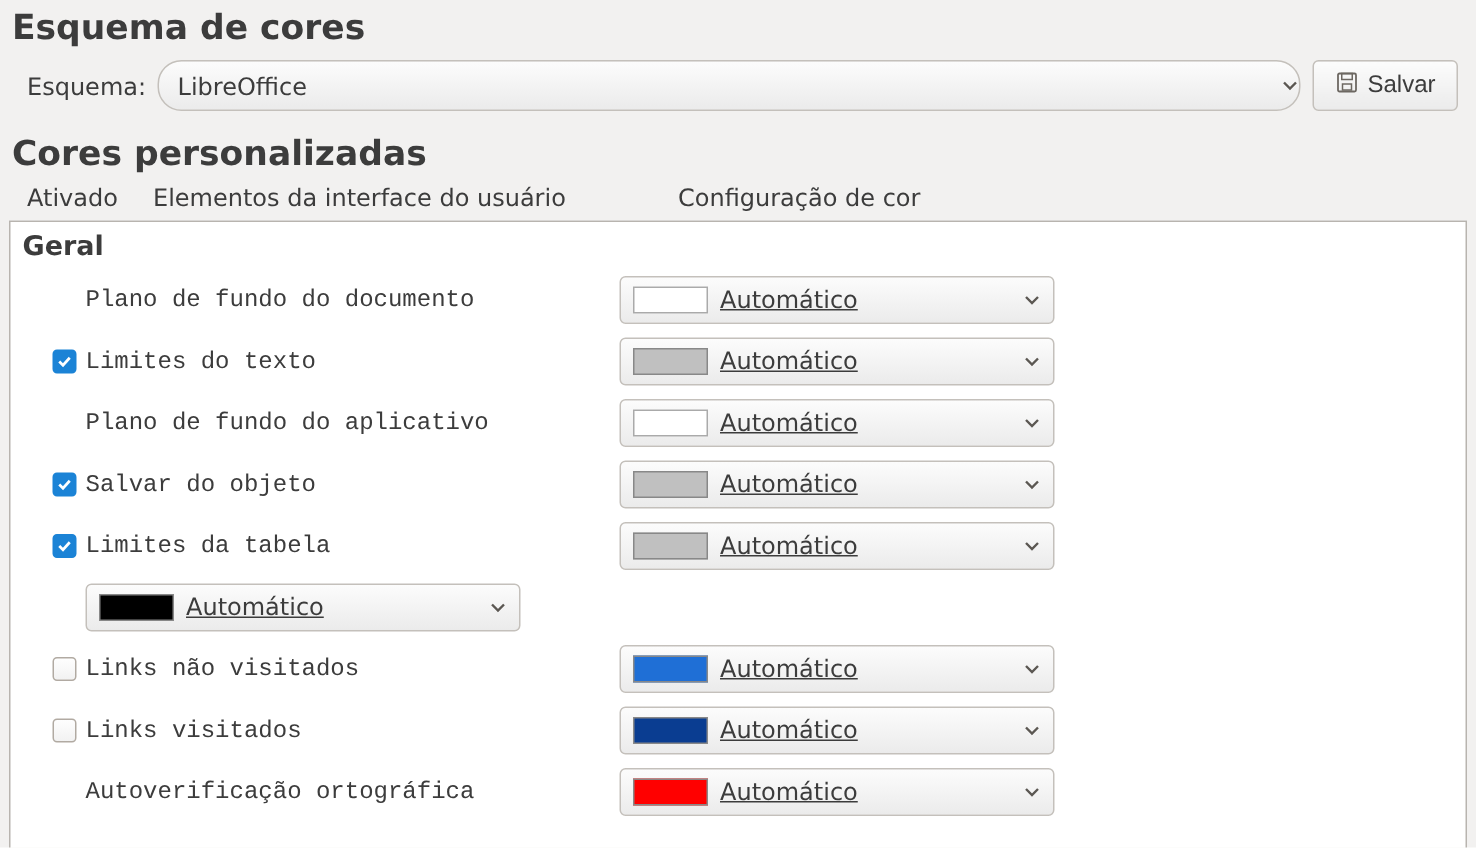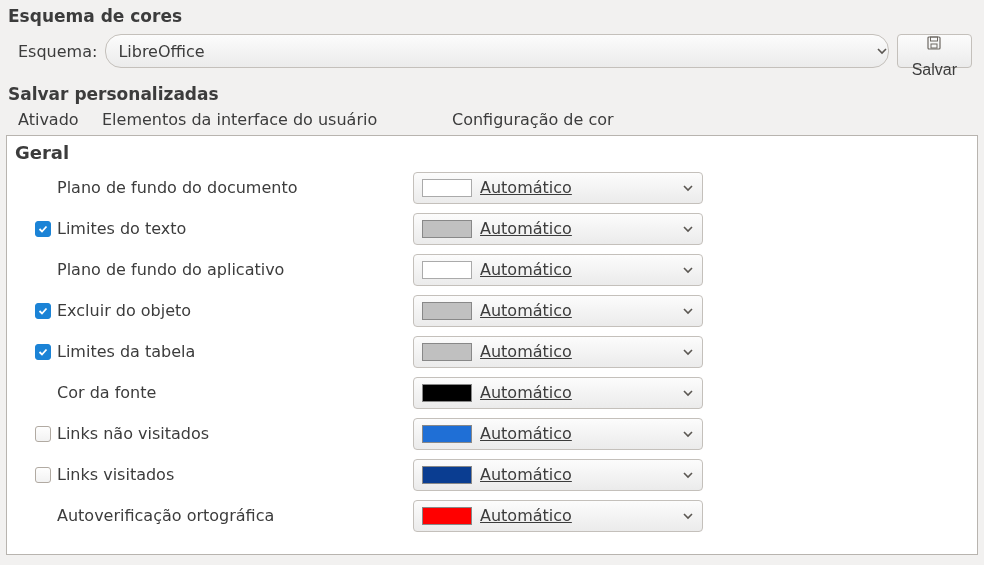--- a/index.html
+++ b/index.html
@@ -11,21 +11,21 @@
     color: #3c3c3c;
     background: #f2f1f0;
     width: 984px;
     height: 565px;
     overflow: hidden;
   }
   .section-title {
     font-weight: bold;
     color: #3c3c3c;
     padding: 6px 8px 4px 8px;
-    font-size: 17px;
+    font-size: 23px;
   }
   .scheme-row {
     display: flex;
     align-items: center;
     gap: 8px;
     padding: 4px 12px 10px 18px;
   }
   .scheme-label {
     font-size: 16px;
     color: #3c3c3c;
@@ -49,21 +49,20 @@
     display: inline-flex;
     align-items: center;
     gap: 6px;
     padding: 0 14px;
     background: linear-gradient(#fcfcfc, #ebebeb);
     border: 1px solid #c4c0bb;
     border-radius: 4px;
     cursor: pointer;
     font-size: 16px;
     color: #3c3c3c;
-    flex-direction: column;
   }
   .btn.disabled {
     color: #a7a39e;
     cursor: default;
   }
   .btn.disabled .icn { opacity: 0.55; }
   .headers-row {
     display: flex;
     align-items: flex-end;
     padding: 2px 12px 6px 18px;
@@ -110,20 +109,21 @@
   .chk.checked {
     background: #1b83d6;
     border-color: #1b83d6;
   }
   .chk.checked svg { display:block; }
   .chk svg { display:none; }
   .rowlabel {
     flex: 0 0 356px;
     font-size: 16px;
     color: #3c3c3c;
+    font-family: Liberation Mono, monospace;
   }
   .colorcombo {
     width: 290px;
     height: 32px;
     background: linear-gradient(#fcfcfc,#ebebeb);
     border: 1px solid #c4c0bb;
     border-radius: 4px;
     display: flex;
     align-items: center;
     padding: 0 8px;
@@ -158,21 +158,21 @@
       <svg width="16" height="16" viewBox="0 0 16 16">
         <rect x="2" y="2" width="12" height="12" rx="1" fill="none" stroke="#6d6862" stroke-width="1.2"></rect>
         <rect x="4.5" y="2" width="7" height="4" fill="none" stroke="#6d6862" stroke-width="1"></rect>
         <rect x="5" y="9" width="6" height="4" fill="none" stroke="#6d6862" stroke-width="1"></rect>
       </svg>
     </span>
     <span>Salvar</span>
   </button>
 </div>
 
-<div class="section-title">Salvar personalizadas</div>
+<div class="section-title">Cores personalizadas</div>
 
 <div class="headers-row">
   <div class="hdr1">Ativado</div>
   <div class="hdr2">Elementos da interface do usuário</div>
   <div class="hdr3">Configuração de cor</div>
 </div>
 
 <div class="panel">
   <div class="group-label">Geral</div>
   <div class="rows" id="rows-container">
@@ -222,21 +222,21 @@
         </div>
       </div>
       <div class="row">
         <div class="chkwrap">
           <div class="chk checked">
             <svg width="10" height="10" viewBox="0 0 10 10">
               <path d="M1.5 5 L4 7.5 L8.5 2.5" fill="none" stroke="#fff" stroke-width="1.8"></path>
             </svg>
           </div>
         </div>
-        <div class="rowlabel">Excluir do objeto</div>
+        <div class="rowlabel">Salvar do objeto</div>
         <div class="colorcombo">
           <div class="swatch" style="background: rgb(192, 192, 192);"></div>
           <span class="txt">Automático</span>
           <span class="chev">
             <svg width="12" height="12" viewBox="0 0 12 12">
               <path d="M2 4 L6 8 L10 4" fill="none" stroke="#5b5752" stroke-width="1.6"></path>
             </svg>
           </span>
         </div>
       </div>
@@ -254,21 +254,20 @@
           <span class="txt">Automático</span>
           <span class="chev">
             <svg width="12" height="12" viewBox="0 0 12 12">
               <path d="M2 4 L6 8 L10 4" fill="none" stroke="#5b5752" stroke-width="1.6"></path>
             </svg>
           </span>
         </div>
       </div>
       <div class="row">
         <div class="chkwrap"></div>
-        <div class="rowlabel">Cor da fonte</div>
         <div class="colorcombo">
           <div class="swatch" style="background: rgb(0, 0, 0);"></div>
           <span class="txt">Automático</span>
           <span class="chev">
             <svg width="12" height="12" viewBox="0 0 12 12">
               <path d="M2 4 L6 8 L10 4" fill="none" stroke="#5b5752" stroke-width="1.6"></path>
             </svg>
           </span>
         </div>
       </div>

